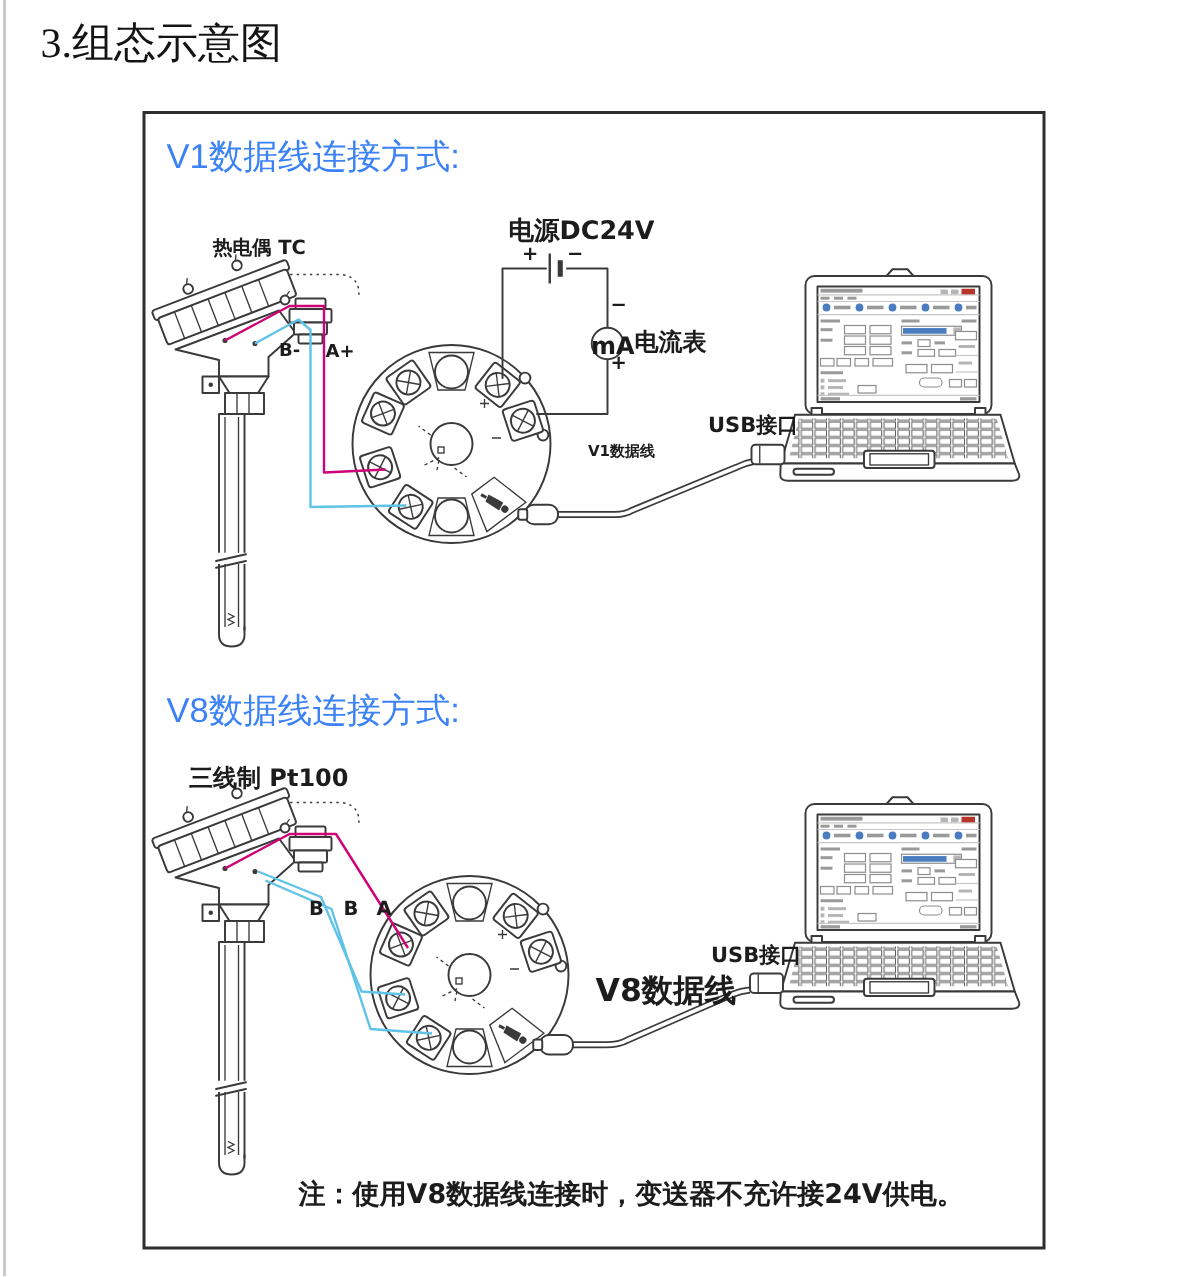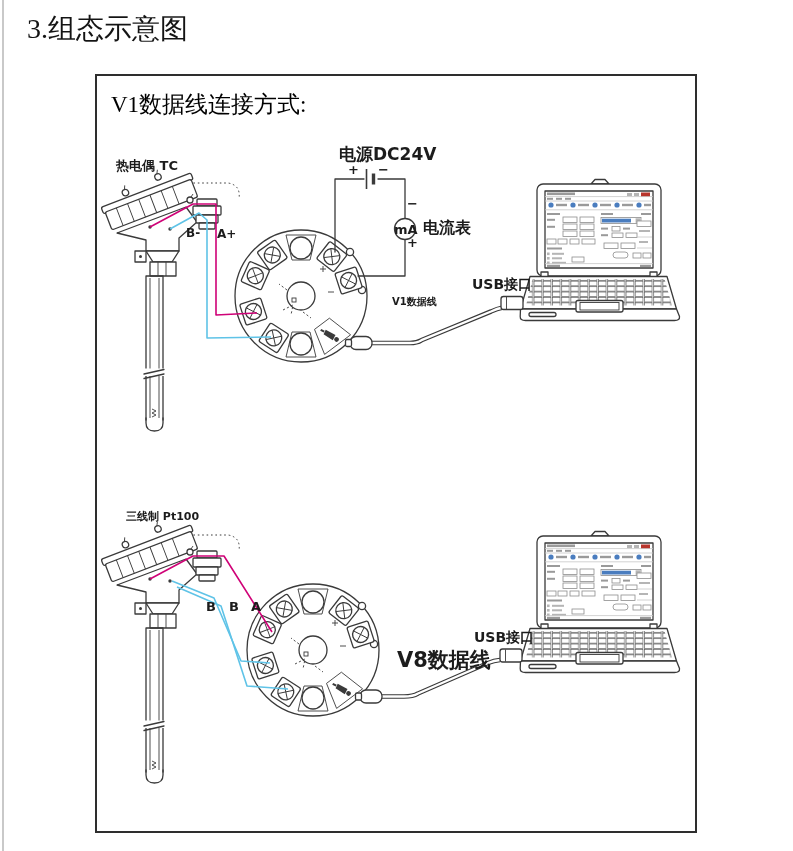--- a/index.html
+++ b/index.html
@@ -5,22 +5,22 @@
   :root{
     --line:#3a3a3a; --wire-magenta:#cf0277; --wire-cyan:#5fc3e7;
     --close-red:#b8352c; --toolbar-blue:#4a7dbf;
   }
   html,body{margin:0;padding:0;background:#ffffff;}
   .page{position:relative;width:743px;height:851px;background:#fff;
         font-family:"Liberation Sans",sans-serif;overflow:hidden;}
   .edge{position:absolute;top:0;bottom:0;width:2px;background:#c9c9c9;}
   .frame{position:absolute;left:95px;top:74px;width:602px;height:759px;
          border:2px solid #2e2e2e;box-sizing:border-box;background:transparent;}
-  .serifh{position:absolute;font-family:Liberation Serif, serif;
-          color:#000000;white-space:nowrap;line-height:1.1;z-index:3;}
+  .serifh{position:absolute;font-family:Liberation Sans, sans-serif;
+          color:#3b82f6;white-space:nowrap;line-height:1.1;z-index:3;}
   .lbl{position:absolute;font-family:"DejaVu Sans","Liberation Sans",sans-serif;
        font-weight:bold;color:#1c1c1c;white-space:nowrap;line-height:1.05;z-index:3;}
   .title{position:absolute;left:27px;top:10px;font-size:28px;
          font-family:"Liberation Serif","DejaVu Serif",serif;color:#141414;z-index:3;}
   svg.scene{position:absolute;left:0;top:0;z-index:2;}
   
   .ln{stroke:var(--line);fill:none;stroke-width:1.3;stroke-linejoin:round;stroke-linecap:round;}
   .fw{fill:#fff;stroke:var(--line);stroke-width:1.3;stroke-linejoin:round;}
   .thin{stroke:var(--line);fill:none;stroke-width:0.9;}
   .blk{fill:var(--line);stroke:none;}
@@ -260,33 +260,35 @@
       <path class="cableO" d="M381,696.5 H404 Q413,696.5 418,693.5 L488,663 Q494,660.5 500,660"></path>
       <path class="cableI" d="M381,696.5 H404 Q413,696.5 418,693.5 L488,663 Q494,660.5 500,660"></path>
       <rect class="fw" x="360" y="690" width="22" height="13" rx="6"></rect>
       <rect class="fw" x="355.5" y="693" width="6" height="7" rx="1.5"></rect>
       <rect class="fw" x="500" y="649" width="22" height="13" rx="2.5"></rect>
       <line class="thin" x1="505.5" y1="649.5" x2="505.5" y2="661.5"></line>
     </g>
   </svg>
 
   <div class="serifh" style="left:111px;top:92px;font-size:23px">V1数据线连接方式:</div>
-  <div class="lbl" style="left:116px;top:159px;font-size:13px">热电偶 TC</div>
+  <div class="lbl" style="left:142px;top:159px;font-size:13px">热电偶 TC</div>
   <div class="lbl" style="left:186px;top:227px;font-size:12px">B-</div>
   <div class="lbl" style="left:217px;top:228px;font-size:12px">A+</div>
   <div class="lbl" style="left:339px;top:146px;font-size:17px">电源DC24V</div>
   <div class="lbl" style="left:348px;top:163px;font-size:13px">+</div>
   <div class="lbl" style="left:378px;top:163px;font-size:13px">−</div>
   <div class="lbl" style="left:407px;top:197px;font-size:13px">−</div>
-  <div class="lbl" style="left:394px;top:223px;width:22px;text-align:center;font-size:13px">mA</div>
+  <div class="lbl" style="left:394px;top:223px;width:22px;text-align:center;font-size:16px">mA</div>
   <div class="lbl" style="left:423px;top:220px;font-size:16px">电流表</div>
   <div class="lbl" style="left:407px;top:236px;font-size:13px">+</div>
   <div class="lbl" style="left:392px;top:297px;font-size:10px">V1数据线</div>
   <div class="lbl" style="left:472px;top:277px;font-size:14px">USB接口</div>
 
-  <div class="lbl" style="left:126px;top:511px;font-size:11px">三线制 Pt100</div>
+  <div class="serifh" style="left:111px;top:461px;font-size:23px">V8数据线连接方式:</div>
+  <div class="lbl" style="left:126px;top:511px;font-size:16px">三线制 Pt100</div>
   <div class="lbl" style="left:206px;top:600px;font-size:13px">B</div>
   <div class="lbl" style="left:229px;top:600px;font-size:13px">B</div>
   <div class="lbl" style="left:251px;top:600px;font-size:13px">A</div>
   <div class="lbl" style="left:397px;top:649px;font-size:21px">V8数据线</div>
   <div class="lbl" style="left:474px;top:630px;font-size:14px">USB接口</div>
 
+  <div class="lbl" style="left:199px;top:788px;font-size:18px">注：使用V8数据线连接时，变送器不充许接24V供电。</div>
 </div>
 
 </body></html>

